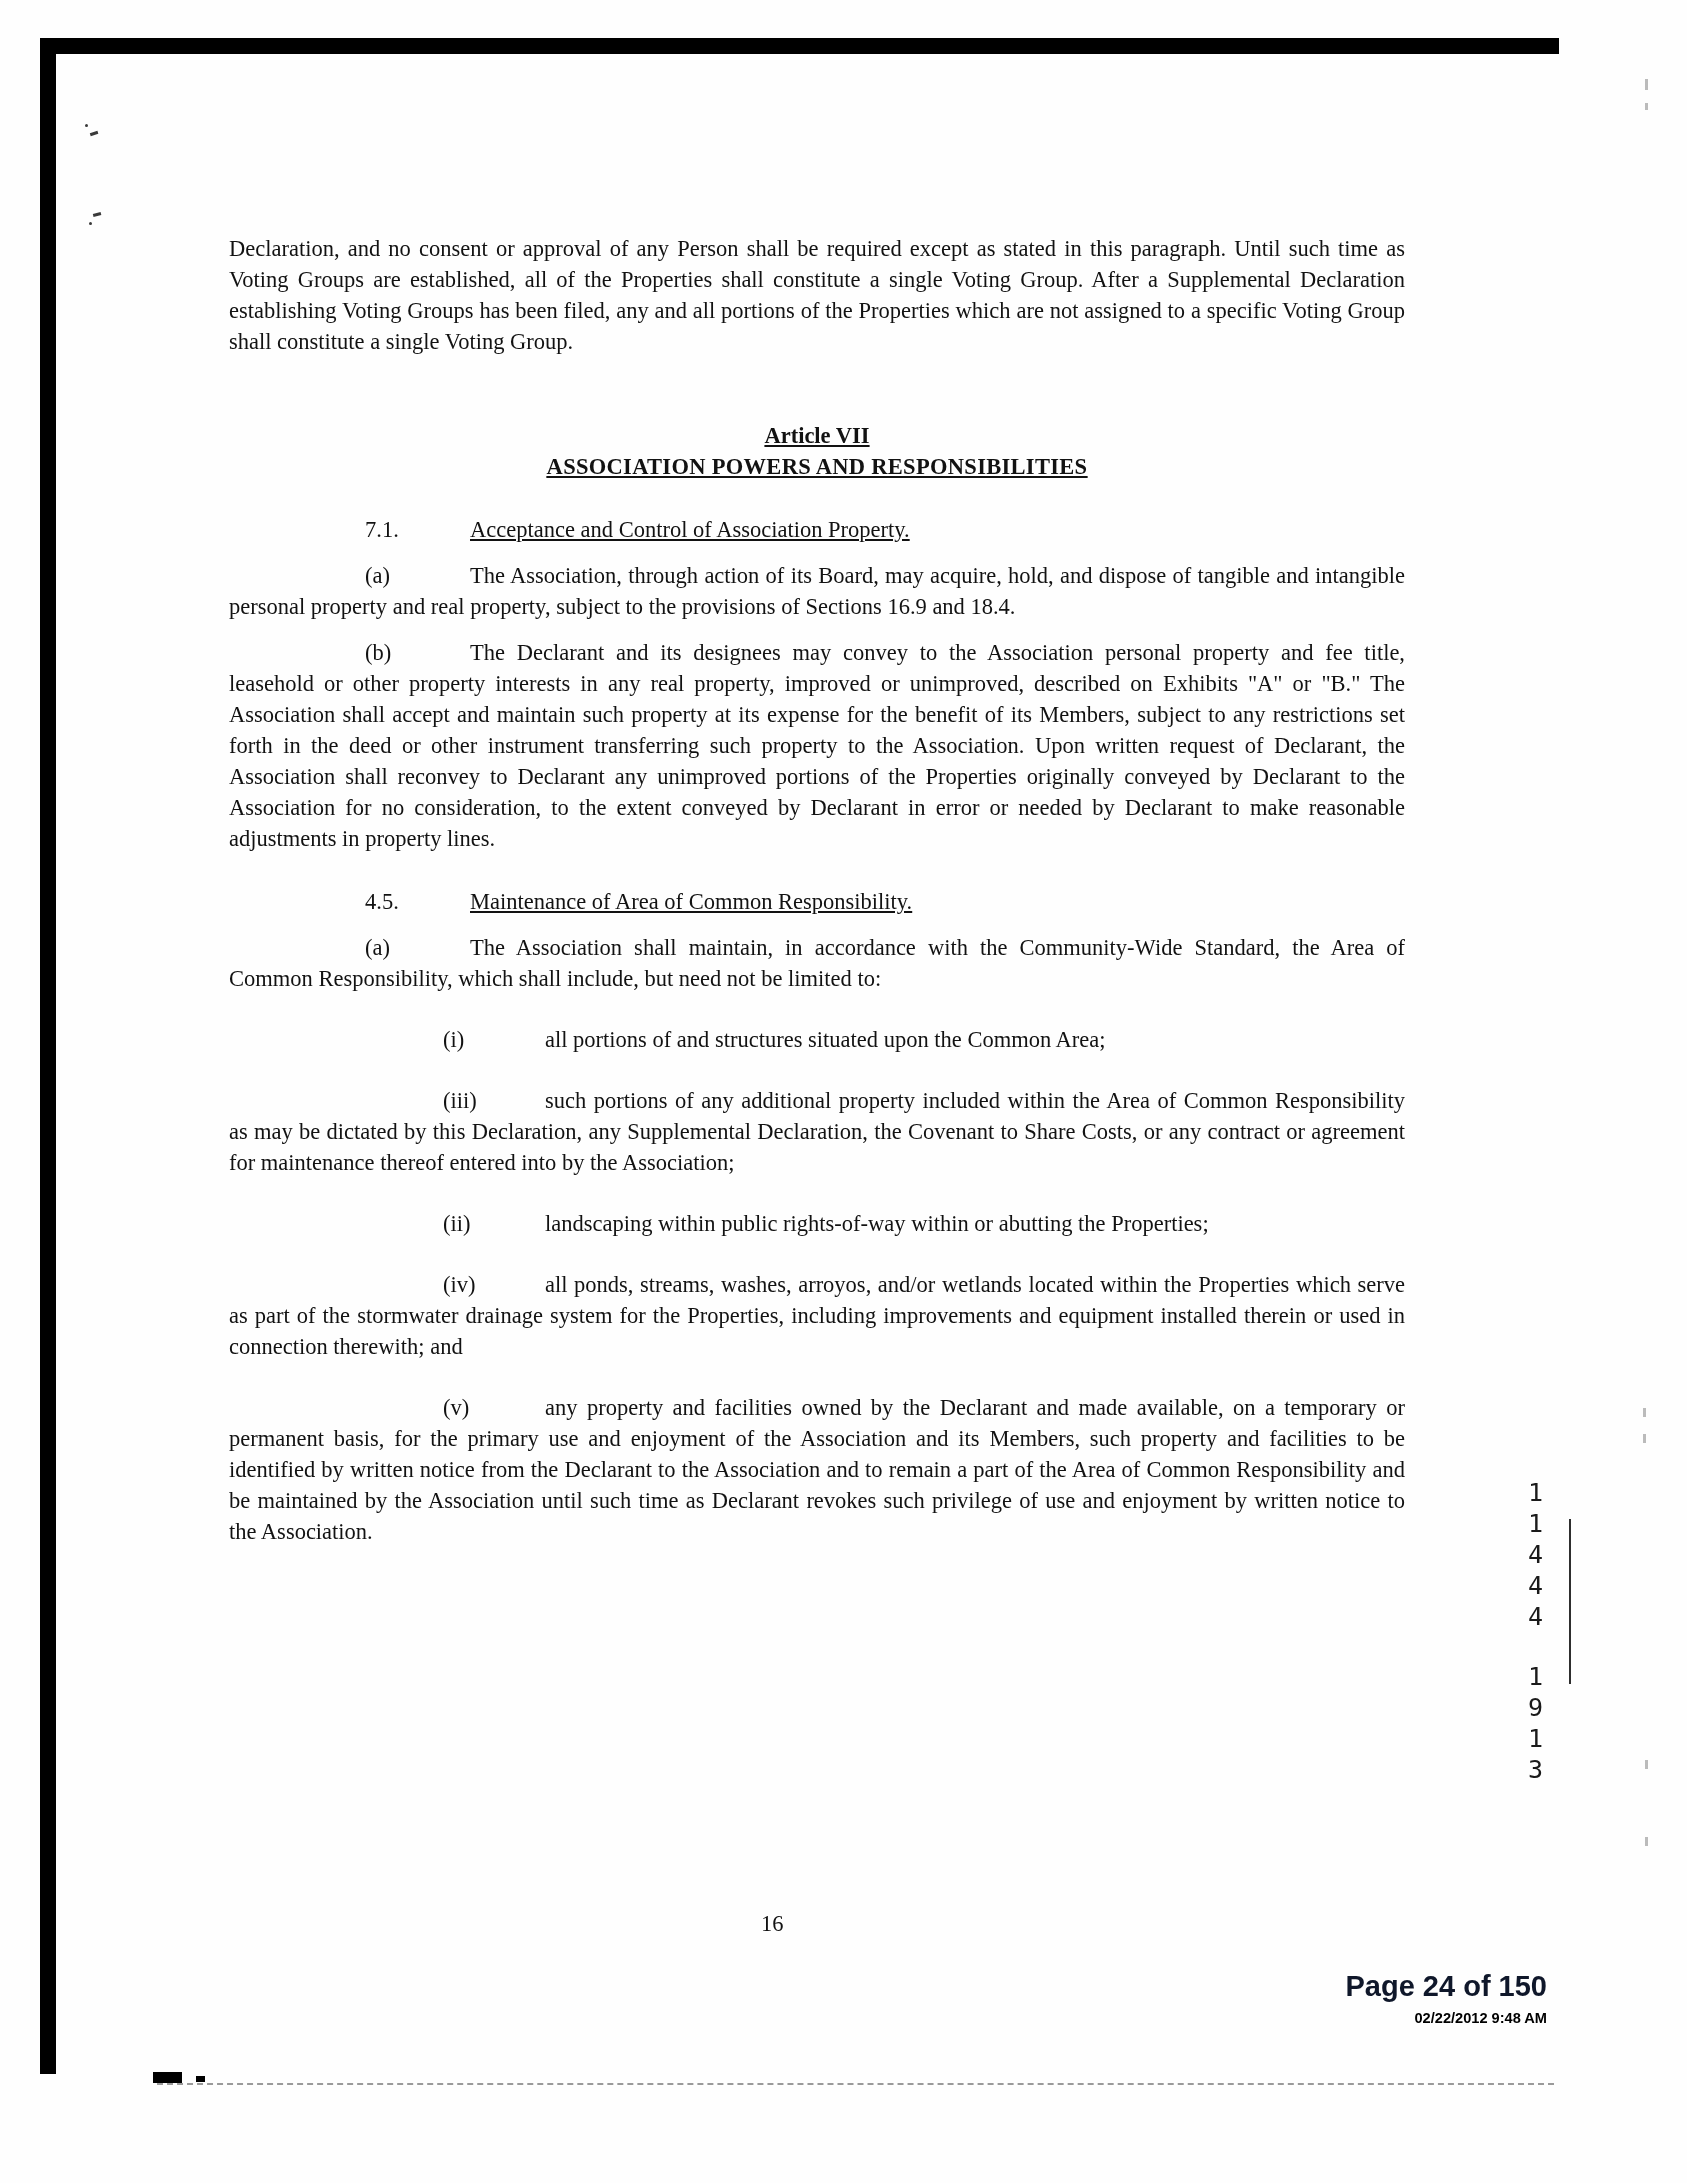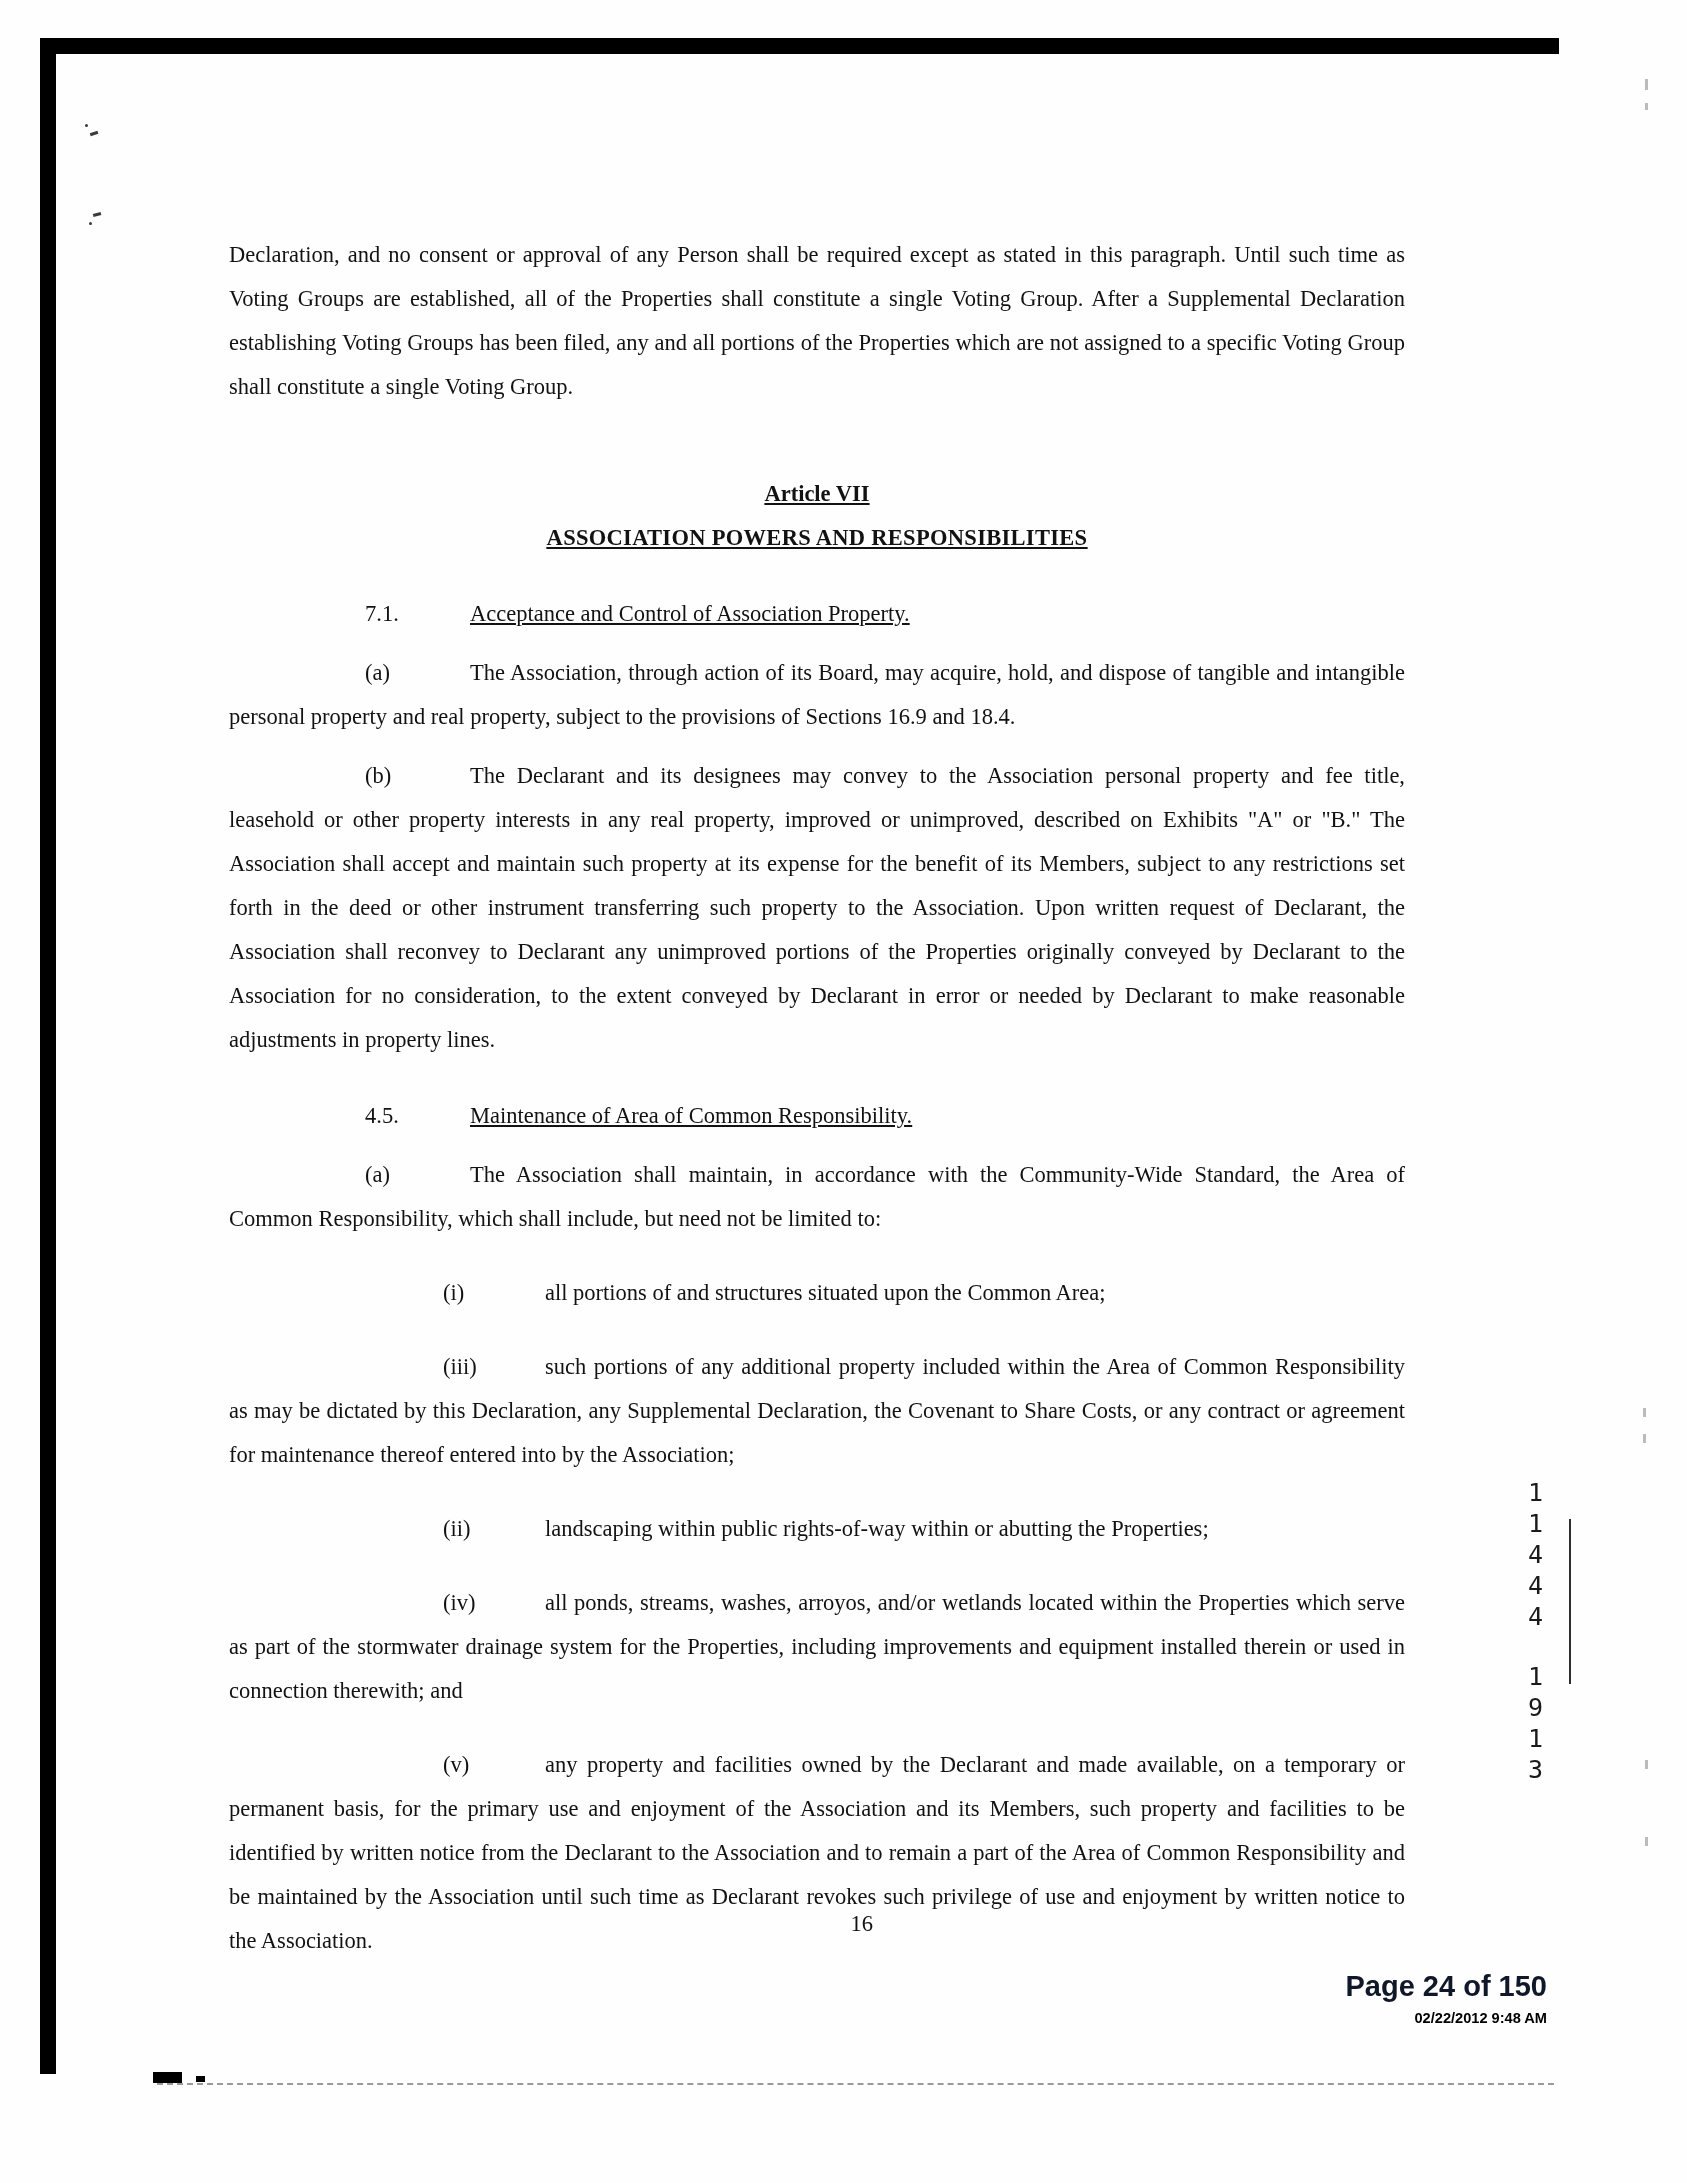--- a/index.html
+++ b/index.html
@@ -34,39 +34,39 @@
   .rn-2 { left: 1645px; top: 103px;  width: 2.6px; height: 6.6px; }
   .rn-3 { left: 1643px; top: 1408px; width: 2.6px; height: 9.3px; }
   .rn-4 { left: 1643px; top: 1434px; width: 2.6px; height: 9.3px; }
   .rn-5 { left: 1645px; top: 1760px; width: 2.6px; height: 9.3px; }
   .rn-6 { left: 1645px; top: 1837px; width: 2.6px; height: 9.3px; }
 
   
   .content {
     position: absolute;
     left: 229px; top: 233px; width: 1176px;
-    font-size: 22.5px; line-height: 44px;
+    font-size: 22.5px; line-height: 31px;
   }
   .just { text-align: justify; }
   .para { text-indent: 136px; }
   .rom  { text-indent: 214px; }
   .p-label   { display: inline-block; width: 105px; text-indent: 0; }
   .rom-label { display: inline-block; width: 102px; text-indent: 0; }
   .mt-head { margin-top: 63px; }
   .mt-sec  { margin-top: 32px; }
   .mt-p    { margin-top: 15px; }
   .mt-i    { margin-top: 30px; }
   .article-head { text-align: center; font-weight: bold; text-decoration: underline; }
   .article-title { text-decoration: underline; letter-spacing: 0.3px; }
   .sec-title { text-decoration: underline; }
 
   
   .page-num {
     position: absolute; left: 761px; top: 1911px; width: 112px;
-    text-align: right; font-size: 22.5px; font-family: "Liberation Serif", serif;
+    text-align: left; font-size: 22.5px; font-family: "Liberation Serif", serif;
   }
   .footer-page {
     position: absolute; top: 1970px; right: 140px;
     font-family: "Liberation Sans", sans-serif;
     font-weight: bold; font-size: 29px; color: #0f172a;
   }
   .footer-ts {
     position: absolute; top: 2010px; right: 140px;
     font-family: "Liberation Sans", sans-serif;
     font-weight: bold; font-size: 14.6px; color: #000; margin-left: 8px;

